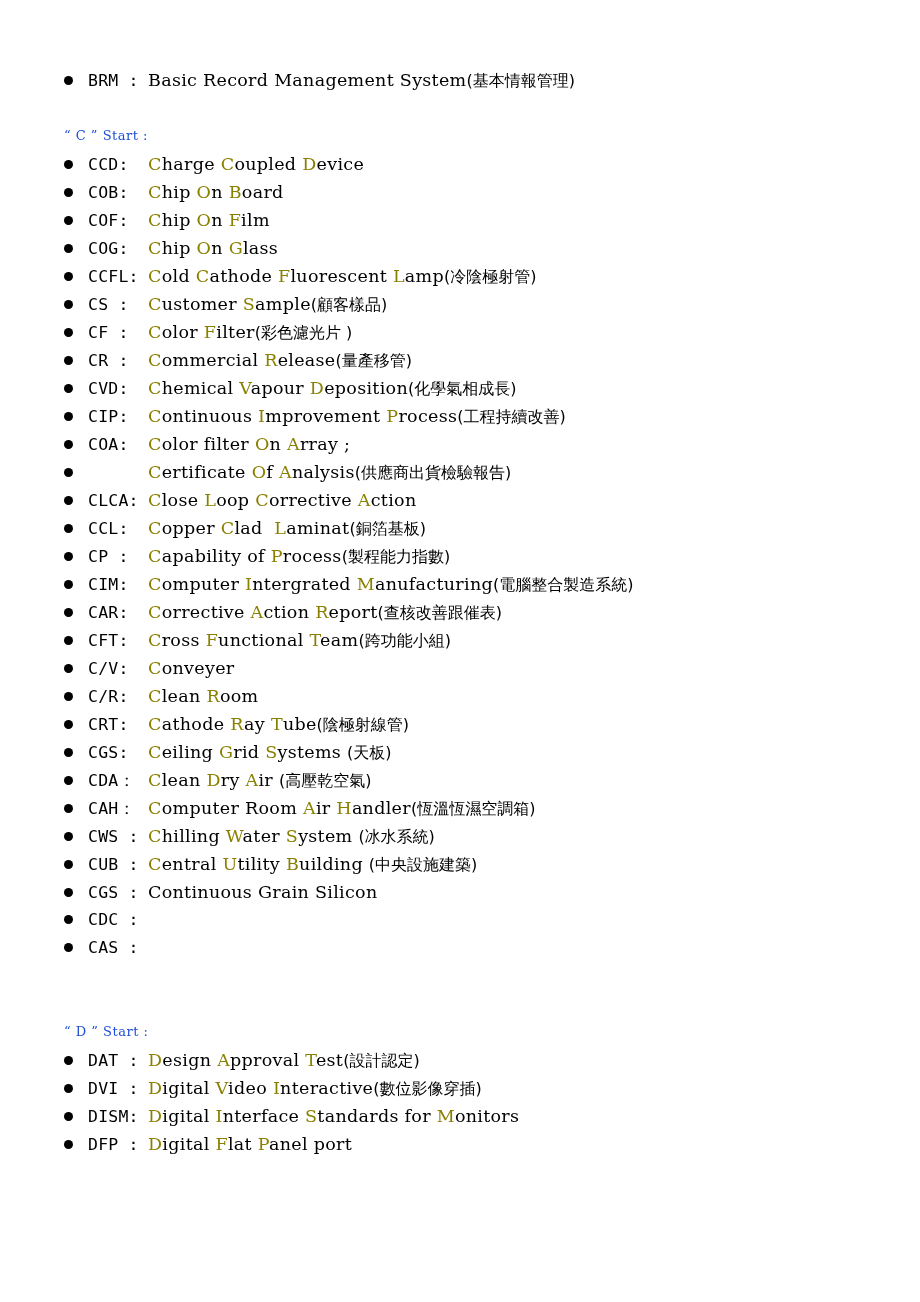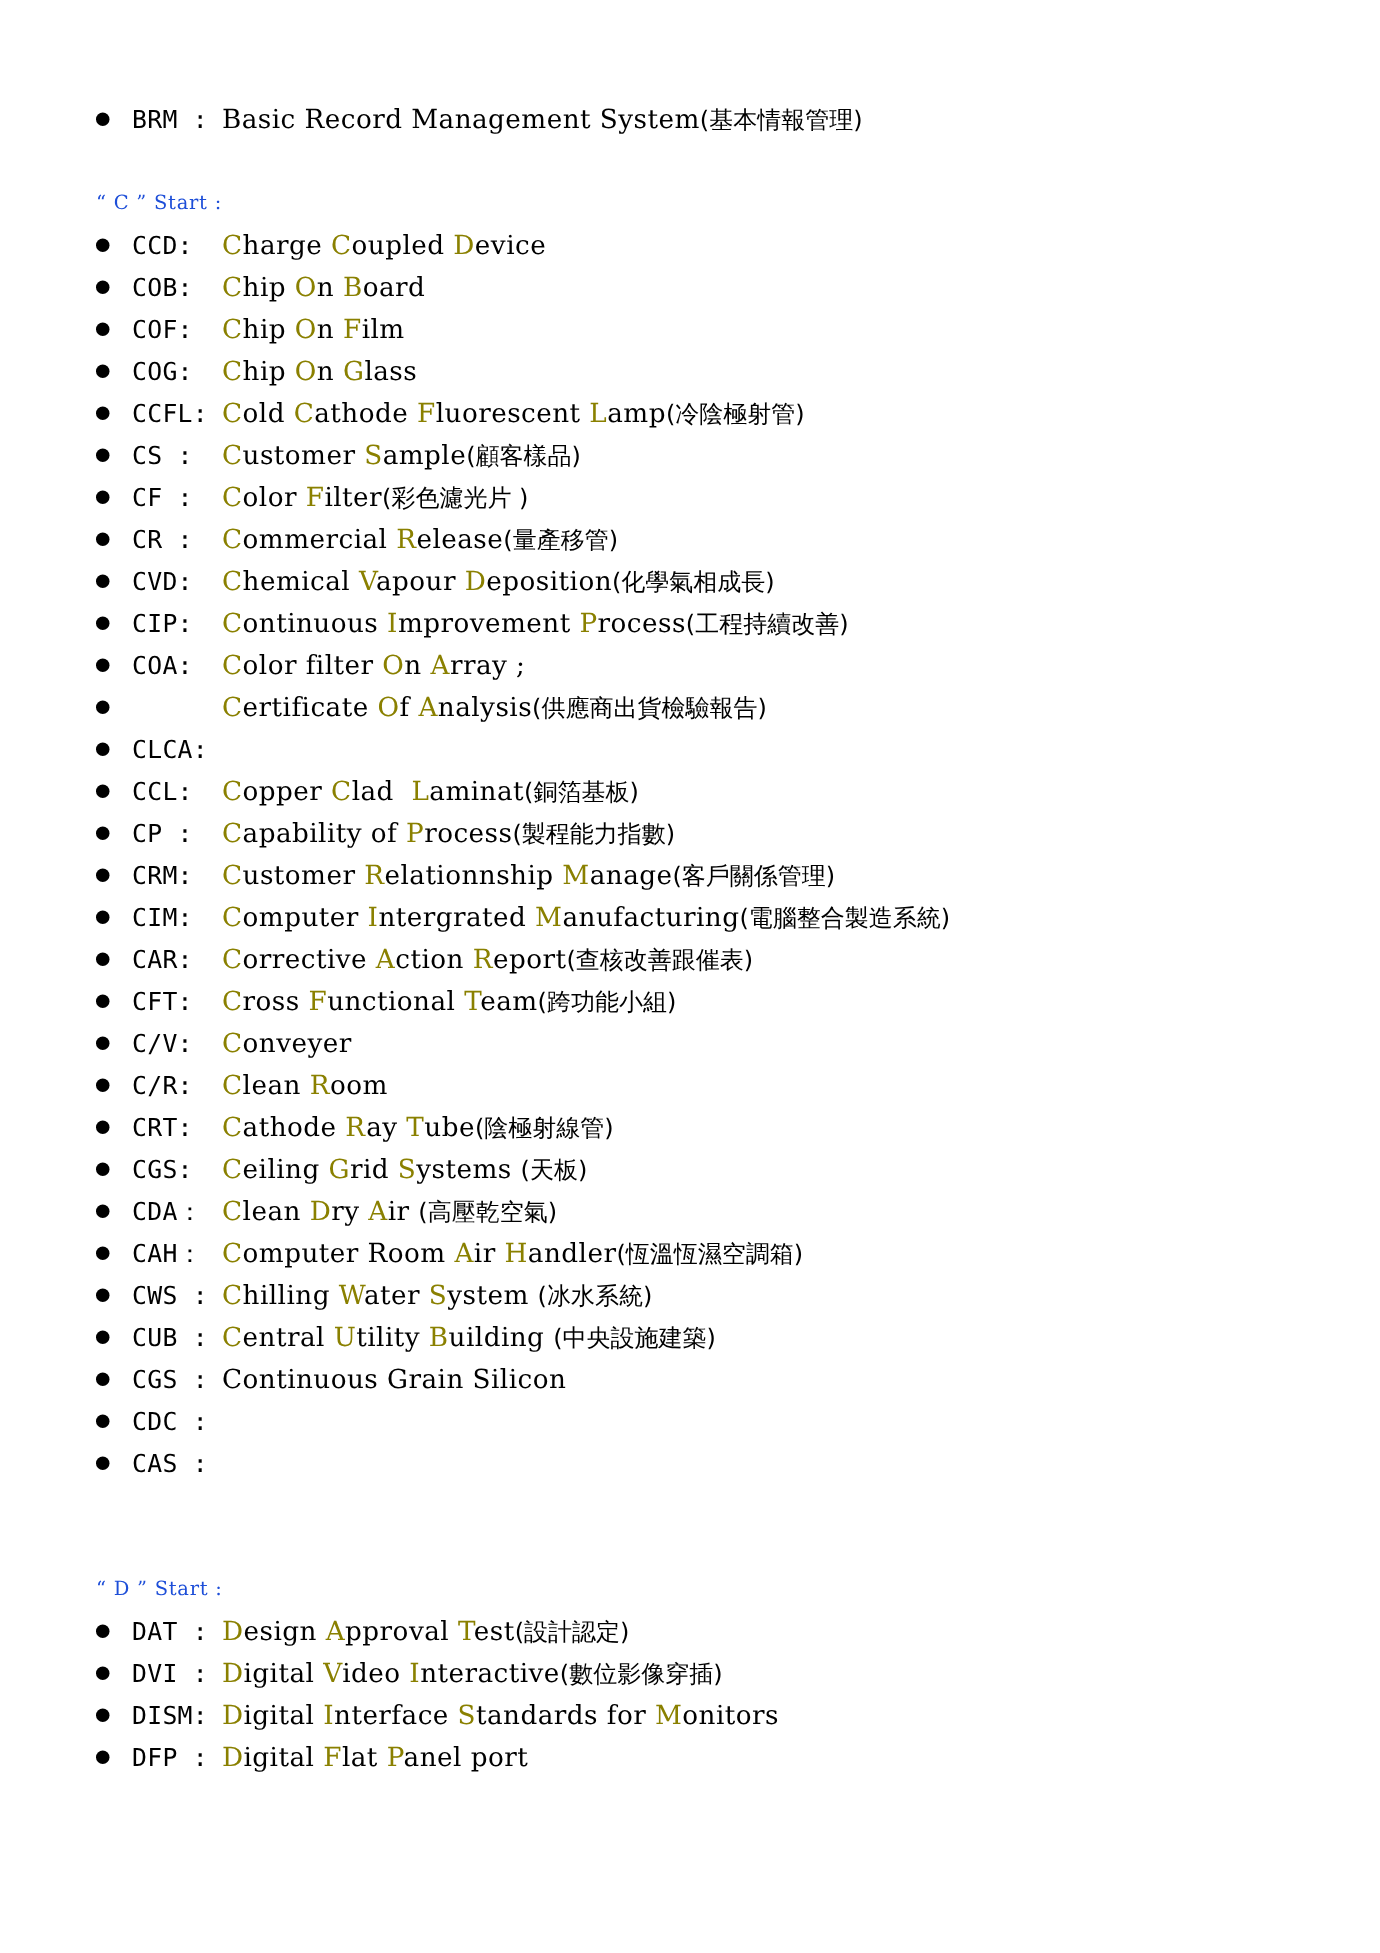--- a/index.html
+++ b/index.html
@@ -105,24 +105,23 @@
       <div class="entry"><span class="bullet"><span class="dot"></span></span><span class="term">COF:</span><span class="defn"><span class="hl">C</span><span class="bk">hip </span><span class="hl">O</span><span class="bk">n </span><span class="hl">F</span><span class="bk">ilm</span></span></div>
       <div class="entry"><span class="bullet"><span class="dot"></span></span><span class="term">COG:</span><span class="defn"><span class="hl">C</span><span class="bk">hip </span><span class="hl">O</span><span class="bk">n </span><span class="hl">G</span><span class="bk">lass</span></span></div>
       <div class="entry"><span class="bullet"><span class="dot"></span></span><span class="term">CCFL:</span><span class="defn"><span class="hl">C</span><span class="bk">old </span><span class="hl">C</span><span class="bk">athode </span><span class="hl">F</span><span class="bk">luorescent </span><span class="hl">L</span><span class="bk">amp</span><span class="cjk">(冷陰極射管)</span></span></div>
       <div class="entry"><span class="bullet"><span class="dot"></span></span><span class="term">CS :</span><span class="defn"><span class="hl">C</span><span class="bk">ustomer </span><span class="hl">S</span><span class="bk">ample</span><span class="cjk">(顧客樣品)</span></span></div>
       <div class="entry"><span class="bullet"><span class="dot"></span></span><span class="term">CF :</span><span class="defn"><span class="hl">C</span><span class="bk">olor </span><span class="hl">F</span><span class="bk">ilter</span><span class="cjk">(彩色濾光片 )</span></span></div>
       <div class="entry"><span class="bullet"><span class="dot"></span></span><span class="term">CR :</span><span class="defn"><span class="hl">C</span><span class="bk">ommercial </span><span class="hl">R</span><span class="bk">elease</span><span class="cjk">(量產移管)</span></span></div>
       <div class="entry"><span class="bullet"><span class="dot"></span></span><span class="term">CVD:</span><span class="defn"><span class="hl">C</span><span class="bk">hemical </span><span class="hl">V</span><span class="bk">apour </span><span class="hl">D</span><span class="bk">eposition</span><span class="cjk">(化學氣相成長)</span></span></div>
       <div class="entry"><span class="bullet"><span class="dot"></span></span><span class="term">CIP:</span><span class="defn"><span class="hl">C</span><span class="bk">ontinuous </span><span class="hl">I</span><span class="bk">mprovement </span><span class="hl">P</span><span class="bk">rocess</span><span class="cjk">(工程持續改善)</span></span></div>
       <div class="entry"><span class="bullet"><span class="dot"></span></span><span class="term">COA:</span><span class="defn"><span class="hl">C</span><span class="bk">olor filter </span><span class="hl">O</span><span class="bk">n </span><span class="hl">A</span><span class="bk">rray ;</span></span></div>
       <div class="entry"><span class="bullet"><span class="dot"></span></span><span class="term"></span><span class="defn"><span class="hl">C</span><span class="bk">ertificate </span><span class="hl">O</span><span class="bk">f </span><span class="hl">A</span><span class="bk">nalysis</span><span class="cjk">(供應商出貨檢驗報告)</span></span></div>
-      <div class="entry"><span class="bullet"><span class="dot"></span></span><span class="term">CLCA:</span></div>
+      <div class="entry"><span class="bullet"><span class="dot"></span></span><span class="term">CLCA:</span><span class="defn"><span class="hl">C</span><span class="bk">lose </span><span class="hl">L</span><span class="bk">oop </span><span class="hl">C</span><span class="bk">orrective </span><span class="hl">A</span><span class="bk">ction</span></span></div>
       <div class="entry"><span class="bullet"><span class="dot"></span></span><span class="term">CCL:</span><span class="defn"><span class="hl">C</span><span class="bk">opper </span><span class="hl">C</span><span class="bk">lad  </span><span class="hl">L</span><span class="bk">aminat</span><span class="cjk">(銅箔基板)</span></span></div>
       <div class="entry"><span class="bullet"><span class="dot"></span></span><span class="term">CP :</span><span class="defn"><span class="hl">C</span><span class="bk">apability of </span><span class="hl">P</span><span class="bk">rocess</span><span class="cjk">(製程能力指數)</span></span></div>
-      <div class="entry"><span class="bullet"><span class="dot"></span></span><span class="term">CRM:</span><span class="defn"><span class="hl">C</span><span class="bk">ustomer </span><span class="hl">R</span><span class="bk">elationnship </span><span class="hl">M</span><span class="bk">anage</span><span class="cjk">(客戶關係管理)</span></span></div>
       <div class="entry"><span class="bullet"><span class="dot"></span></span><span class="term">CIM:</span><span class="defn"><span class="hl">C</span><span class="bk">omputer </span><span class="hl">I</span><span class="bk">ntergrated </span><span class="hl">M</span><span class="bk">anufacturing</span><span class="cjk">(電腦整合製造系統)</span></span></div>
       <div class="entry"><span class="bullet"><span class="dot"></span></span><span class="term">CAR:</span><span class="defn"><span class="hl">C</span><span class="bk">orrective </span><span class="hl">A</span><span class="bk">ction </span><span class="hl">R</span><span class="bk">eport</span><span class="cjk">(查核改善跟催表)</span></span></div>
       <div class="entry"><span class="bullet"><span class="dot"></span></span><span class="term">CFT:</span><span class="defn"><span class="hl">C</span><span class="bk">ross </span><span class="hl">F</span><span class="bk">unctional </span><span class="hl">T</span><span class="bk">eam</span><span class="cjk">(跨功能小組)</span></span></div>
       <div class="entry"><span class="bullet"><span class="dot"></span></span><span class="term">C/V:</span><span class="defn"><span class="hl">C</span><span class="bk">onveyer</span></span></div>
       <div class="entry"><span class="bullet"><span class="dot"></span></span><span class="term">C/R:</span><span class="defn"><span class="hl">C</span><span class="bk">lean </span><span class="hl">R</span><span class="bk">oom</span></span></div>
       <div class="entry"><span class="bullet"><span class="dot"></span></span><span class="term">CRT:</span><span class="defn"><span class="hl">C</span><span class="bk">athode </span><span class="hl">R</span><span class="bk">ay </span><span class="hl">T</span><span class="bk">ube</span><span class="cjk">(陰極射線管)</span></span></div>
       <div class="entry"><span class="bullet"><span class="dot"></span></span><span class="term">CGS:</span><span class="defn"><span class="hl">C</span><span class="bk">eiling </span><span class="hl">G</span><span class="bk">rid </span><span class="hl">S</span><span class="bk">ystems </span><span class="cjk">(天板)</span></span></div>
       <div class="entry"><span class="bullet"><span class="dot"></span></span><span class="term">CDA：</span><span class="defn"><span class="hl">C</span><span class="bk">lean </span><span class="hl">D</span><span class="bk">ry </span><span class="hl">A</span><span class="bk">ir </span><span class="cjk">(高壓乾空氣)</span></span></div>
       <div class="entry"><span class="bullet"><span class="dot"></span></span><span class="term">CAH：</span><span class="defn"><span class="hl">C</span><span class="bk">omputer Room </span><span class="hl">A</span><span class="bk">ir </span><span class="hl">H</span><span class="bk">andler</span><span class="cjk">(恆溫恆濕空調箱)</span></span></div>
       <div class="entry"><span class="bullet"><span class="dot"></span></span><span class="term">CWS :</span><span class="defn"><span class="hl">C</span><span class="bk">hilling </span><span class="hl">W</span><span class="bk">ater </span><span class="hl">S</span><span class="bk">ystem </span><span class="cjk">(冰水系統)</span></span></div>

